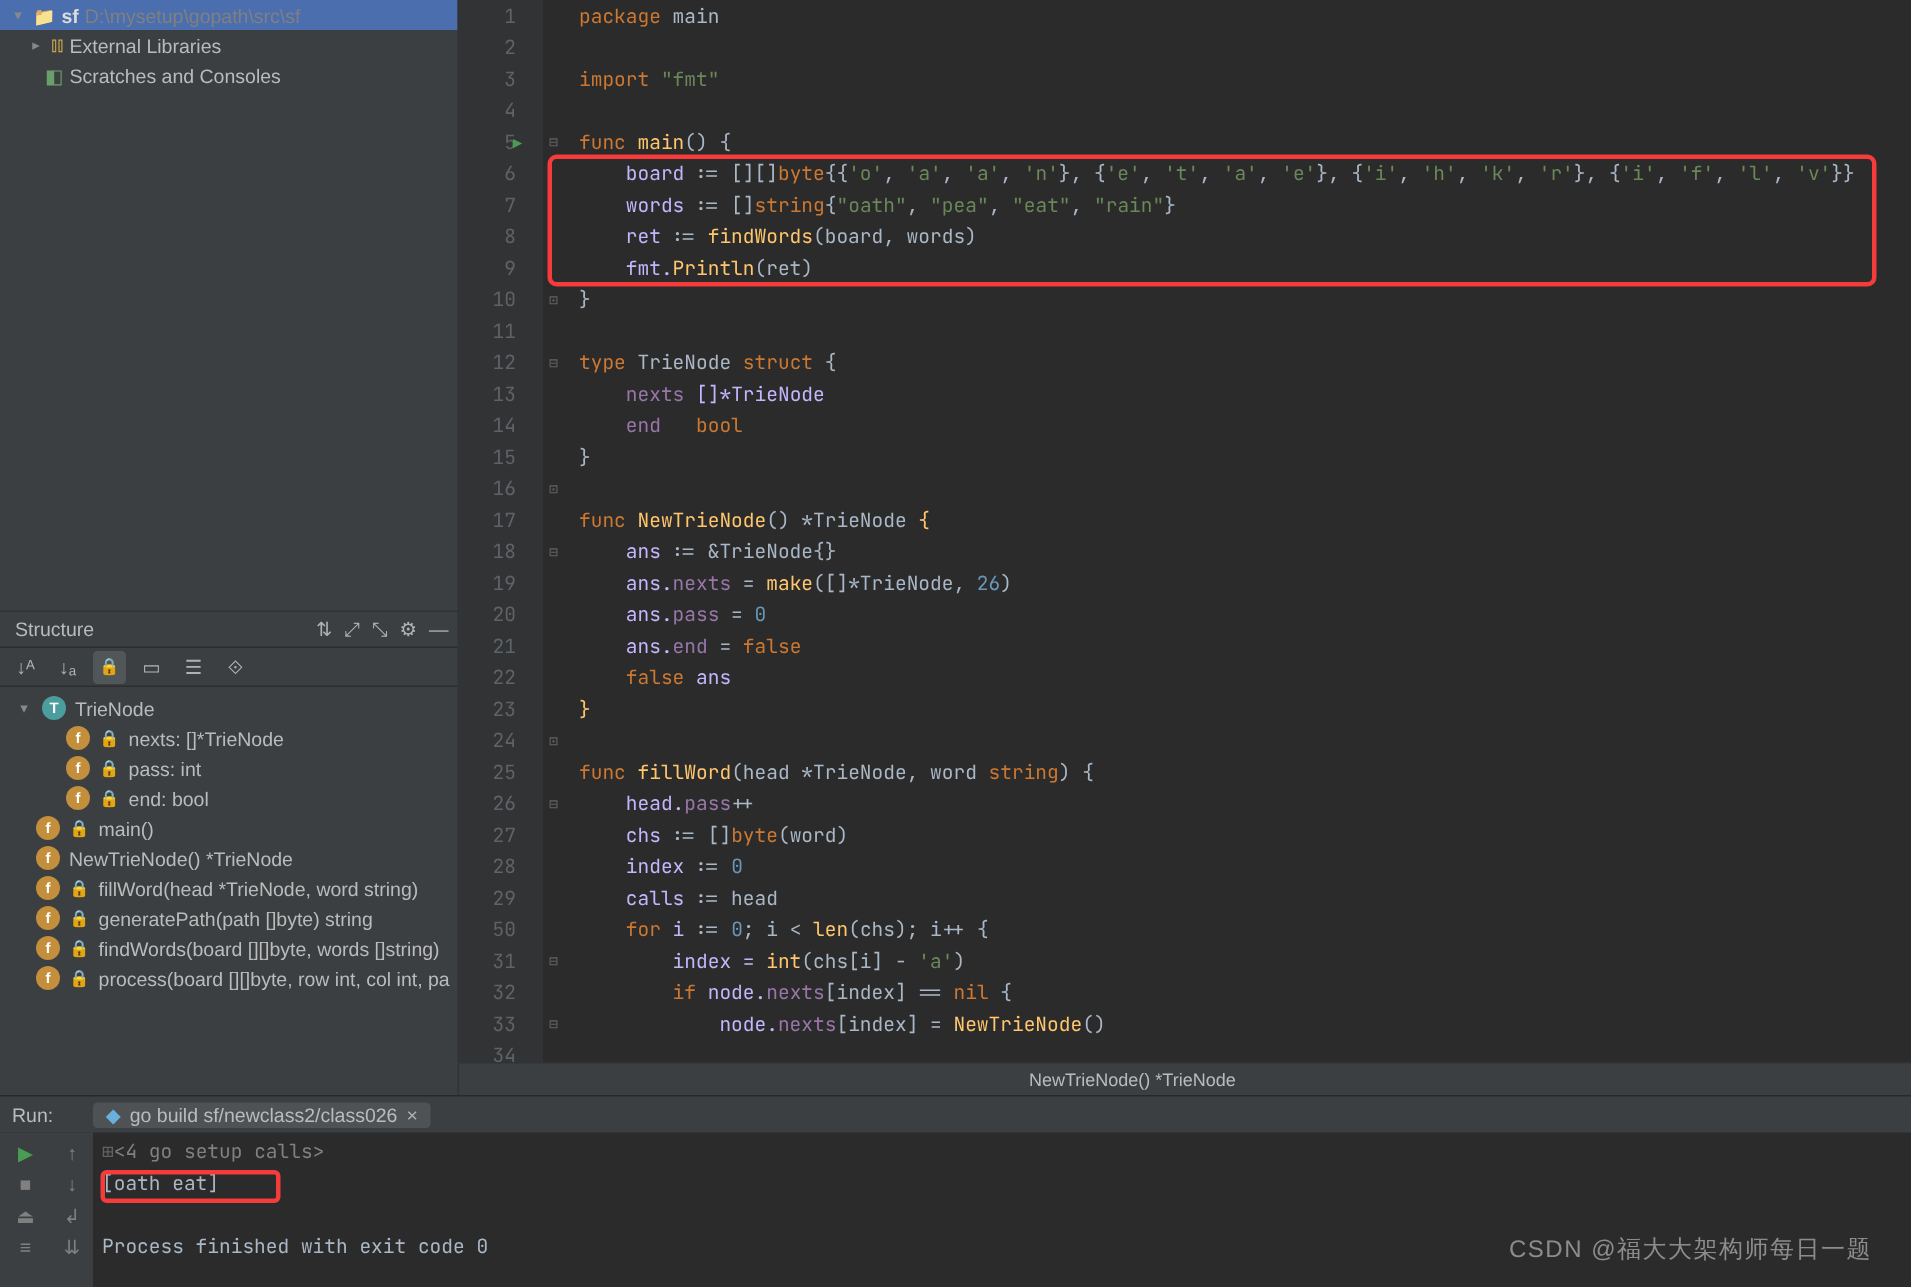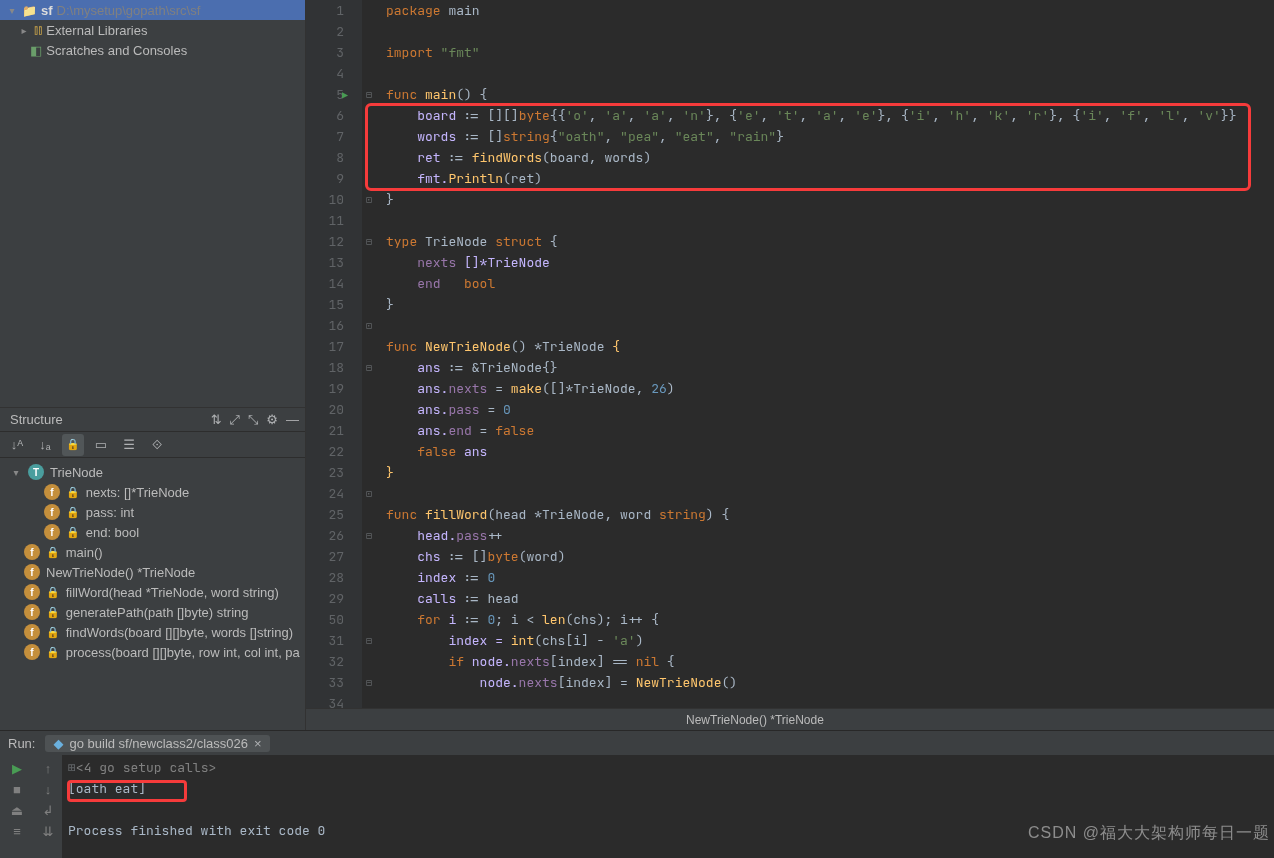--- a/index.html
+++ b/index.html
@@ -57,32 +57,32 @@
 .typ { color: #a9b7c6; }
 .op { color: #a9b7c6; }
 .pkg { color: #a9b7c6; }
 .ident { color: #c4b5fd; }
 .field { color: #9876aa; }
 .lit { color: #cc7832; }
 .redbox { position: absolute; border: 3px solid #f63b3b; border-radius: 6px; pointer-events: none; }
 .redbox1 { left: 365px; top: 103px; width: 886px; height: 88px; }
 .breadcrumb-bar { height: 22px; background: #3c3f41; border-top: 1px solid #323232; display: flex; align-items: center; padding-left: 380px; color: #bbbbbb; font-size: 12px; }
 .run-panel { height: 128px; background: #2b2b2b; border-top: 1px solid #282828; display: flex; flex-direction: column; }
-.run-header { height: 24px; background: #3c3f41; display: flex; align-items: center; gap: 10px; padding: 0 8px; }
+.run-header { height: 24px; background: #3c3f41; display: flex; align-items: center; gap: 27px; padding: 0 8px; }
 .run-label { color: #bbbbbb; }
 .run-tab { display: flex; align-items: center; gap: 6px; background: #4e5254; padding: 1px 8px; border-radius: 3px; color: #bbbbbb; }
 .run-close { color: #afb1b3; cursor: pointer; }
 .run-body { flex: 1; display: flex; }
 .run-tools { width: 34px; background: #3c3f41; display: flex; flex-direction: column; align-items: center; gap: 6px; padding-top: 6px; }
 .run-tools2 { width: 28px; background: #3c3f41; display: flex; flex-direction: column; align-items: center; gap: 6px; padding-top: 6px; }
 .run-out { flex: 1; font-family: "JetBrains Mono","Consolas",monospace; font-size: 13px; line-height: 21px; padding: 2px 6px; }
 .run-out .l { height: 21px; white-space: pre; }
 .muted { color: #808080; }
 .redbox2 { position: absolute; left: 67px; top: 780px; width: 120px; height: 22px; border: 3px solid #f63b3b; border-radius: 4px; pointer-events: none; }
-.watermark { position: absolute; right: 4px; bottom: 14px; color: rgba(220,220,220,0.55); font-size: 16px; letter-spacing: 1px; }
+.watermark { position: absolute; right: 26px; bottom: 14px; color: rgba(220,220,220,0.55); font-size: 16px; letter-spacing: 1px; }
 .play { color: #499c54; }
 .stopb { color: #808080; }
 </style>
 </head>
 <body>
 
 <div class="main-area">
   <div class="left-col">
 
     <div class="project-panel">

